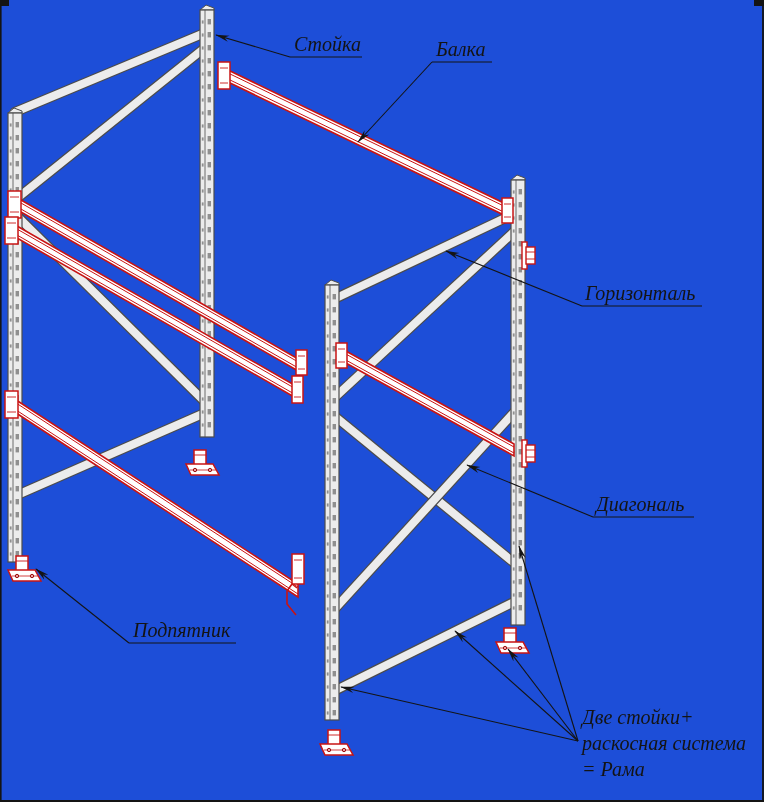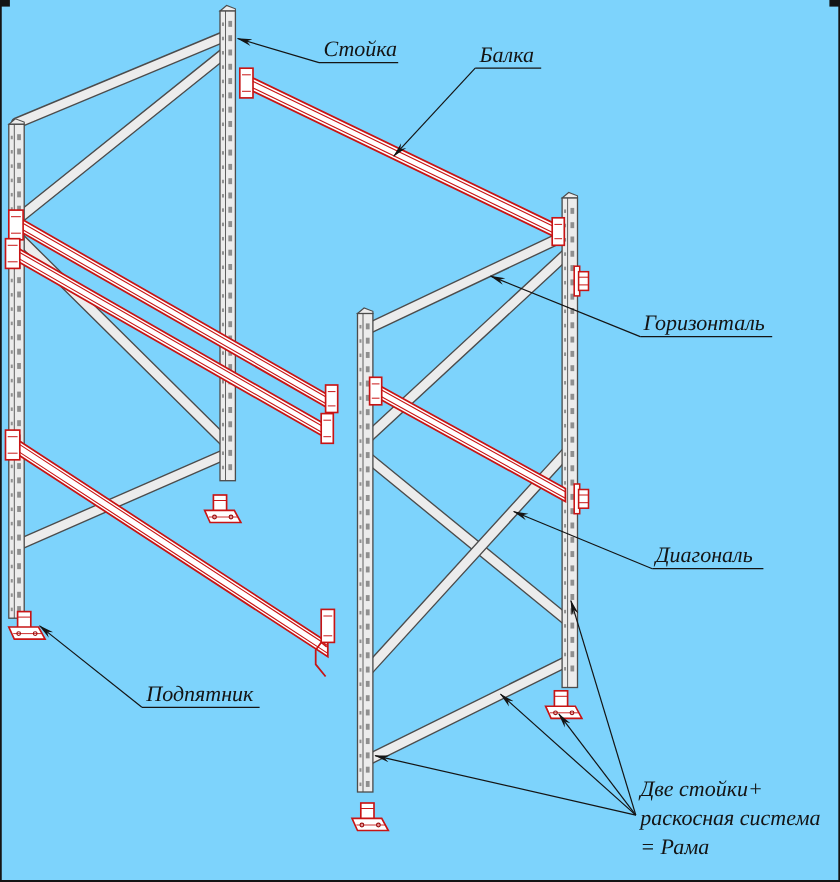--- a/index.html
+++ b/index.html
@@ -1,19 +1,19 @@
 <!DOCTYPE html>
 <html><head>
 <meta charset="utf-8">
 <style>
   html,body{margin:0;padding:0;background:#ffffff;}
   .frame{
     position:relative;
     width:764px;height:802px;
-    background:#7dd3fc;
+    background:#1d4ed8;
     overflow:hidden;
     font-family:"Liberation Serif","DejaVu Serif",serif;
   }
   svg{position:absolute;left:0;top:0;}
   text.callout{
     font-family:"Liberation Serif","DejaVu Serif",serif;
     font-style:italic;
     font-size:20px;
     fill:#141414;
   }

